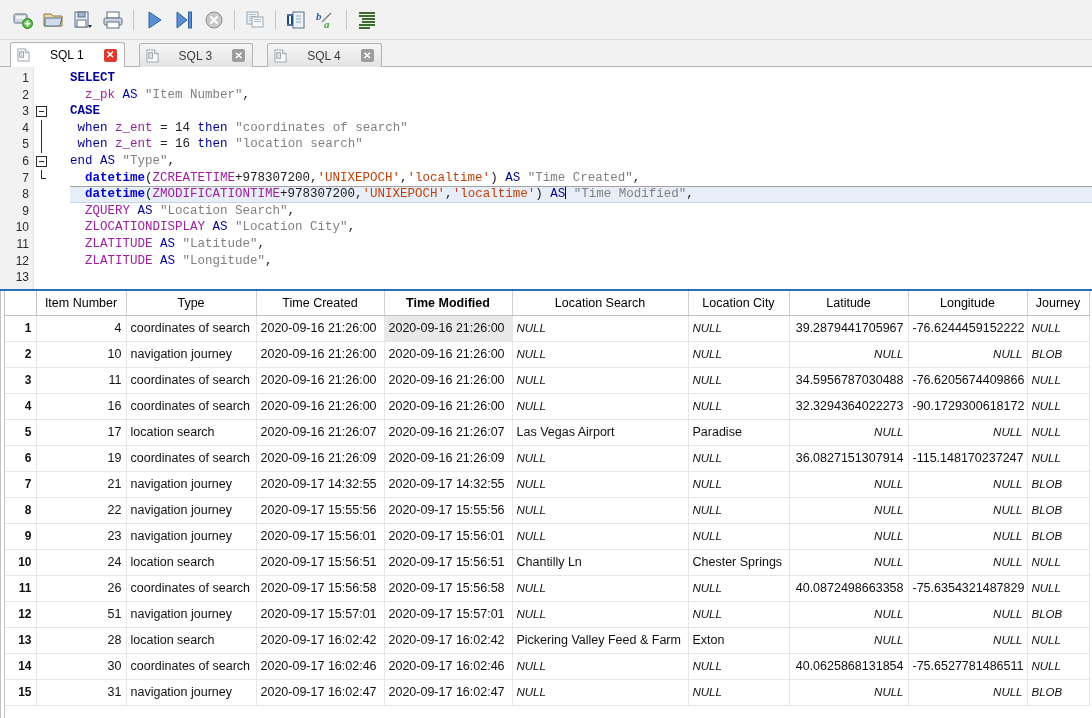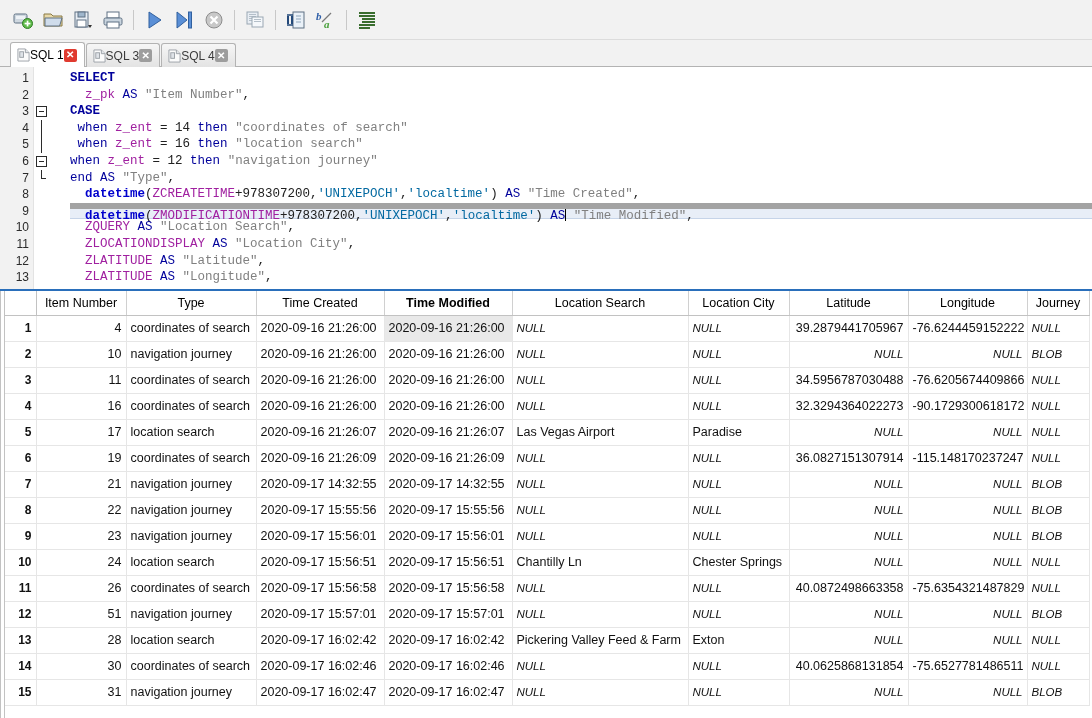--- a/index.html
+++ b/index.html
@@ -46,31 +46,31 @@
     content: "";
     position: absolute;
     left: 0; right: 0; bottom: 0;
     height: 1px;
     background: #b3b3b3;
   }
   .tab {
     height: 24px;
     display: flex;
     align-items: center;
-    gap: 0;
+    gap: 20px;
     padding: 0 7px 0 6px;
     border: 1px solid #b3b3b3;
     border-bottom: none;
     border-radius: 3px 3px 0 0;
     background: linear-gradient(#f6f6f6, #e3e3e3);
     font-size: 12px;
     color: #3b3b3b;
     position: relative;
     z-index: 2;
-    margin-right: 1px;
+    margin-right: 14px;
     cursor: pointer;
     white-space: nowrap;
   }
   .tab.active {
     background: #ffffff;
     color: #000;
     height: 25px;
   }
   .tab-doc-icon { width: 13px; height: 14px; display:block; }
   .tab-close {
@@ -160,30 +160,30 @@
     overflow: hidden;
   }
   #code .cl {
     height: 16.6px;
     line-height: 16.6px;
     white-space: pre;
     margin-left: 16px;
   }
   #code .cl.current {
     background: #e8eef7;
-    border-top: 6px solid #a3a3a3;
+    border-top: 1px solid #a3a3a3;
     border-bottom: 1px solid #c6d4e8;
     height: 16.6px;
     line-height: 15px;
   }
   .k  { color: #00009b; font-weight: bold; }   
   .kw { color: #00009b; }                       
   .id { color: #a020a0; }                       
   .st { color: #808080; }                       
-  .s2 { color: #0369a1; }                       
+  .s2 { color: #c2410c; }                       
   .fn { color: #0000cd; font-weight: bold; }    
   .pl { color: #202020; }                       
   .num{ color: #202020; }
   .caret {
     display:inline-block; width:1px; height:12px;
     background:#000; vertical-align:-2px;
   }
 
   
   #results {
@@ -415,21 +415,20 @@
       <div class="fl"></div>
       <div class="fl"></div>
       <div class="fl"></div>
     </div>
   <div id="code">
       <div class="cl"><span class="k">SELECT</span></div>
       <div class="cl"><span class="pl">  </span><span class="id">z_pk</span><span class="pl"> </span><span class="kw">AS</span><span class="pl"> </span><span class="st">"Item Number"</span><span class="pl">,</span></div>
       <div class="cl"><span class="k">CASE</span></div>
       <div class="cl"><span class="pl"> </span><span class="kw">when</span><span class="pl"> </span><span class="id">z_ent</span><span class="pl"> = </span><span class="num">14</span><span class="pl"> </span><span class="kw">then</span><span class="pl"> </span><span class="st">"coordinates of search"</span></div>
       <div class="cl"><span class="pl"> </span><span class="kw">when</span><span class="pl"> </span><span class="id">z_ent</span><span class="pl"> = </span><span class="num">16</span><span class="pl"> </span><span class="kw">then</span><span class="pl"> </span><span class="st">"location search"</span></div>
-      <div class="cl"><span class="kw">when</span><span class="pl"> </span><span class="id">z_ent</span><span class="pl"> = </span><span class="num">12</span><span class="pl"> </span><span class="kw">then</span><span class="pl"> </span><span class="st">"navigation journey"</span></div>
       <div class="cl"><span class="kw">end</span><span class="pl"> </span><span class="kw">AS</span><span class="pl"> </span><span class="st">"Type"</span><span class="pl">,</span></div>
       <div class="cl"><span class="pl">  </span><span class="fn">datetime</span><span class="pl">(</span><span class="id">ZCREATETIME</span><span class="pl">+978307200,</span><span class="s2">'UNIXEPOCH'</span><span class="pl">,</span><span class="s2">'localtime'</span><span class="pl">) </span><span class="kw">AS</span><span class="pl"> </span><span class="st">"Time Created"</span><span class="pl">,</span></div>
       <div class="cl current"><span class="pl">  </span><span class="fn">datetime</span><span class="pl">(</span><span class="id">ZMODIFICATIONTIME</span><span class="pl">+978307200,</span><span class="s2">'UNIXEPOCH'</span><span class="pl">,</span><span class="s2">'localtime'</span><span class="pl">) </span><span class="kw">AS</span><span class="caret"></span><span class="pl"> </span><span class="st">"Time Modified"</span><span class="pl">,</span></div>
       <div class="cl"><span class="pl">  </span><span class="id">ZQUERY</span><span class="pl"> </span><span class="kw">AS</span><span class="pl"> </span><span class="st">"Location Search"</span><span class="pl">,</span></div>
       <div class="cl"><span class="pl">  </span><span class="id">ZLOCATIONDISPLAY</span><span class="pl"> </span><span class="kw">AS</span><span class="pl"> </span><span class="st">"Location City"</span><span class="pl">,</span></div>
       <div class="cl"><span class="pl">  </span><span class="id">ZLATITUDE</span><span class="pl"> </span><span class="kw">AS</span><span class="pl"> </span><span class="st">"Latitude"</span><span class="pl">,</span></div>
       <div class="cl"><span class="pl">  </span><span class="id">ZLATITUDE</span><span class="pl"> </span><span class="kw">AS</span><span class="pl"> </span><span class="st">"Longitude"</span><span class="pl">,</span></div>
     </div>
 </div>
 

